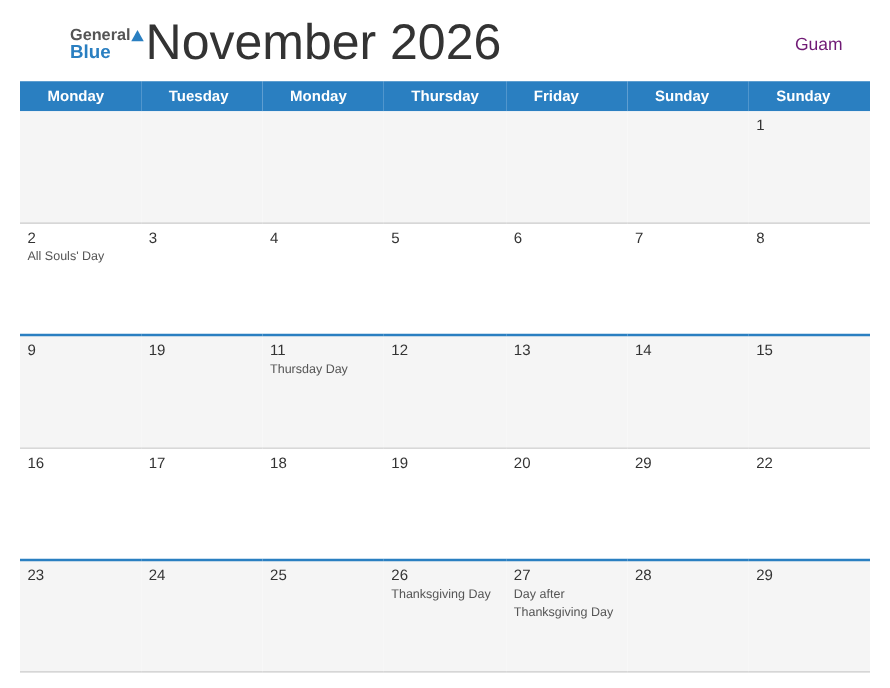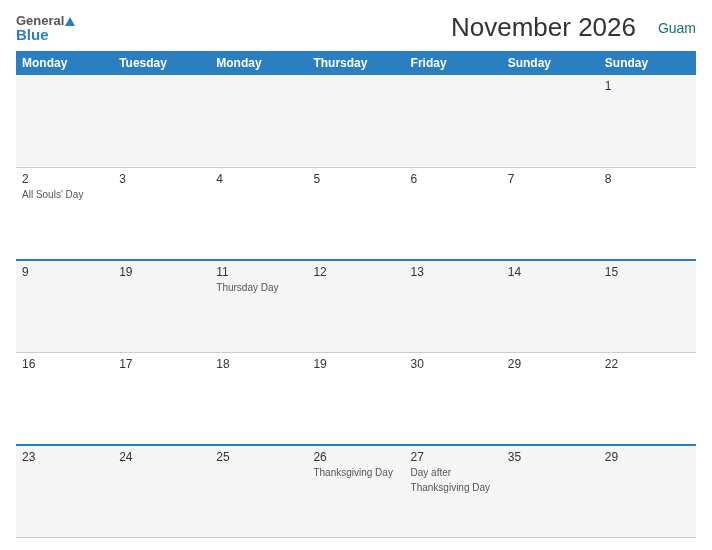--- a/index.html
+++ b/index.html
@@ -21,46 +21,46 @@
     }
 
     .logo {
       display: flex;
       flex-direction: column;
       align-items: flex-start;
       line-height: 1;
     }
 
     .title {
-      font-size: 26px;
+      font-size: 40px;
       font-weight: normal;
       color: #333;
-      text-align: right;
+      text-align: left;
       flex: 1;
     }
 
     .region {
       font-size: 14px;
-      color: #0f766e;
-      text-align: right;
+      color: #701a75;
+      text-align: left;
       min-width: 60px;
     }
 
     .calendar {
       width: 100%;
       border-collapse: collapse;
       flex: 1;
     }
 
     .calendar thead tr th {
       background-color: #2a7fc1;
       color: #fff;
       font-size: 12px;
       font-weight: bold;
-      padding: 5px 6px;
+      padding: 5px 22px;
       text-align: left;
       border: none;
     }
 
     .calendar tbody tr td {
       vertical-align: top;
       padding: 4px 6px;
       font-size: 12px;
       color: #333;
       border-bottom: 1px solid #ccc;
@@ -92,20 +92,21 @@
     }
 
     .top-border-blue td {
       border-top: 2px solid #2a7fc1 !important;
     }
 
     .logo-row {
       display: flex;
       flex-direction: row;
       align-items: center;
+      margin-left: 40px;
     }
     .logo-text-general {
       font-size: 13px;
       font-weight: bold;
       color: #555;
       letter-spacing: 0;
     }
     .logo-triangle {
       width: 0;
       height: 0;
@@ -219,21 +220,21 @@
         <td>
           <span class="day-number">17</span>
         </td>
         <td>
           <span class="day-number">18</span>
         </td>
         <td>
           <span class="day-number">19</span>
         </td>
         <td>
-          <span class="day-number">30</span>
+          <span class="day-number">20</span>
         </td>
         <td>
           <span class="day-number">29</span>
         </td>
         <td>
           <span class="day-number">22</span>
         </td>
       </tr>
       <tr class="top-border-blue">
         <td>
@@ -248,20 +249,20 @@
         <td>
           <span class="day-number">26</span>
           <span class="event-label">Thanksgiving Day</span>
         </td>
         <td>
           <span class="day-number">27</span>
           <span class="event-label">Day after</span>
           <span class="event-label">Thanksgiving Day</span>
         </td>
         <td>
-          <span class="day-number">35</span>
+          <span class="day-number">28</span>
         </td>
         <td>
           <span class="day-number">29</span>
         </td>
       </tr>
     </tbody>
 </table>
 
 </body></html>

